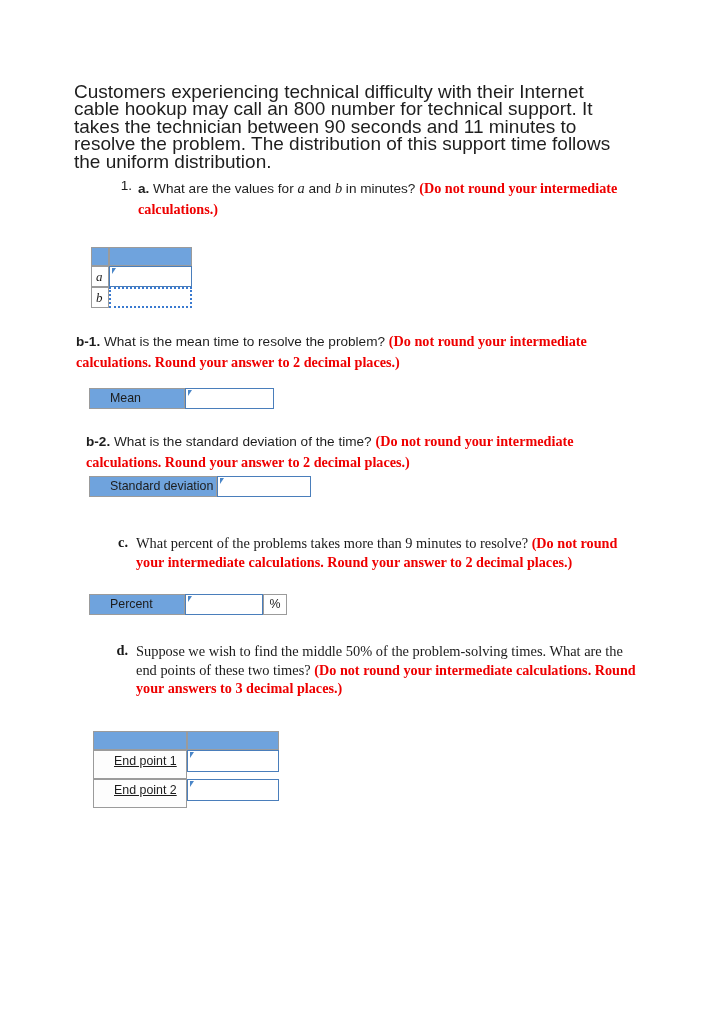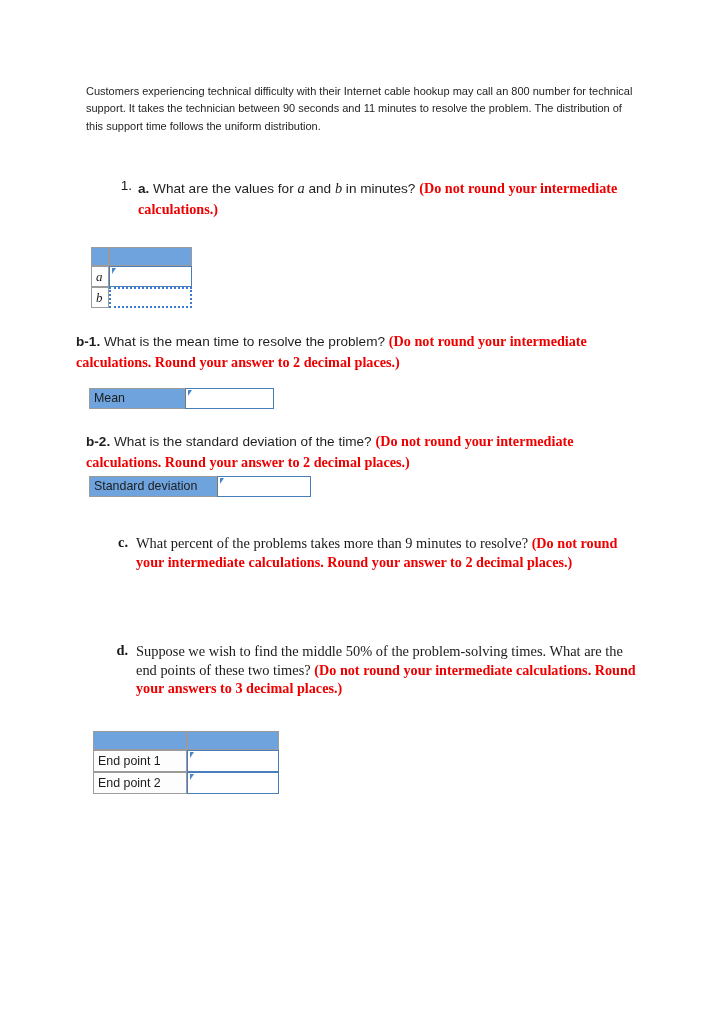--- a/index.html
+++ b/index.html
@@ -22,24 +22,24 @@
     position: absolute;
     left: 0;
     top: 0;
     width: 724px;
     height: 1024px;
   }
 
   
   .intro {
     position: absolute;
-    left: 86px;
+    left: 74px;
     top: 83px;
     width: 552px;
-    font-size: 11px;
+    font-size: 19px;
     line-height: 17.4px;
     font-family: "Liberation Sans", sans-serif;
     color: #1e1e1e;
   }
 
   .q-sans {
     font-family: "Liberation Sans", sans-serif;
     font-size: 13.6px;
     line-height: 20px;
     color: #1e1e1e;
@@ -135,21 +135,21 @@
     box-sizing: border-box;
     height: 19px;
   }
 
   .labelcell {
     box-sizing: border-box;
     border: 1px solid #9b9b9b;
     font-size: 12.4px;
     line-height: 19px;
     height: 21px;
-    padding-left: 4px;
+    padding-left: 20px;
     color: #1c1c1c;
     font-family: "Liberation Sans", sans-serif;
     white-space: nowrap;
     overflow: hidden;
   }
   .labelcell.blue { background: #6fa3dd; }
   .labelcell.plain { background: #fdfdfd; }
   .labelcell.italic {
     font-family: "Liberation Serif", serif;
     font-style: italic;
@@ -211,21 +211,21 @@
   #row-pct { left: 89px; top: 594px; display: flex; }
   #row-pct .lab { width: 96px; }
   #row-pct .inp { width: 78px; }
   #row-pct .sfx { width: 24px; }
 
   
   #grid-ep { left: 93px; top: 731px; width: 186px; }
   #grid-ep .row { display: flex; }
   #grid-ep .c1 { width: 94px; flex: 0 0 94px; }
   #grid-ep .c2 { width: 92px; flex: 0 0 92px; }
-  #grid-ep .labelcell { height: 22px; line-height: 20px; }
+  #grid-ep .labelcell { height: 29px; line-height: 20px; text-decoration: underline; }
   #grid-ep .inputbox { height: 22px; }
 </style>
 </head>
 <body>
 
 <div class="page">
 
   <div class="intro">Customers experiencing technical difficulty with their Internet cable hookup may call an 800 number for technical support. It takes the technician between 90 seconds and 11 minutes to resolve the problem. The distribution of this support time follows the uniform distribution.</div>
 
   <div class="item-1a">
@@ -266,20 +266,27 @@
     <div class="inputbox inp">
       <span class="caret"></span>
     </div>
   </div>
 
   <div class="item-c">
     <span class="ltr">c.</span>
     <div class="body q-serif"><span>What percent of the problems takes more than 9 minutes to resolve? </span><span class="red">(Do not round your intermediate calculations. Round your answer to 2 decimal places.)</span></div>
   </div>
 
+  <div class="ansgrid" id="row-pct">
+    <div class="labelcell blue lab">Percent</div>
+    <div class="inputbox inp">
+      <span class="caret"></span>
+    </div>
+    <div class="suffix sfx">%</div>
+  </div>
 
   <div class="item-d">
     <span class="ltr">d.</span>
     <div class="body q-serif"><span>Suppose we wish to find the middle 50% of the problem-solving times. What are the end points of these two times? </span><span class="red">(Do not round your intermediate calculations. Round your answers to 3 decimal places.)</span></div>
   </div>
 
   <div class="ansgrid" id="grid-ep">
     <div class="row">
       <div class="hdrcell c1"></div>
       <div class="hdrcell c2"></div>

